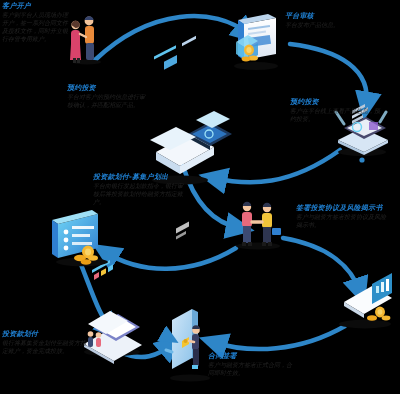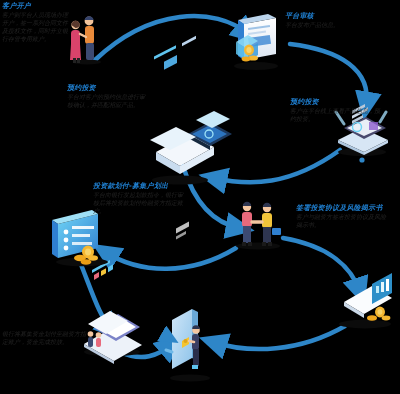--- a/index.html
+++ b/index.html
@@ -227,23 +227,28 @@
     <div class="hd">预约投资</div>
     <div class="bd w2">平台对客户的预约信息进行审核确认，并匹配相应产品。</div>
   </div>
 
   <div class="step" style="left:296px;top:204px;width:98px">
     <div class="hd" style="white-space:normal;max-width:96px">签署投资协议及风险揭示书</div>
     <div class="bd w3">客户与融资方签署投资协议及风险揭示书。</div>
   </div>
 
 
+  <div class="step" style="left:208px;top:352px;width:92px">
+    <div class="hd">合同签署</div>
+    <div class="bd">客户与融资方签署正式合同，合同即时生效。</div>
+  </div>
 
   <div class="step" style="left:2px;top:330px;width:88px">
+    <div class="hd">投资款划付</div>
     <div class="bd">银行将募集资金划付至融资方指定账户，资金完成投放。</div>
   </div>
 
-  <div class="step" style="left:93px;top:182px;width:96px">
+  <div class="step" style="left:93px;top:173px;width:96px">
     <div class="hd" style="white-space:normal;max-width:94px">投资款划付-募集户划出</div>
     <div class="bd w3">平台向银行发起划款指令，银行审核后将投资款划付给融资方指定账户。</div>
   </div>
 
 </div>
 
 </body></html>

